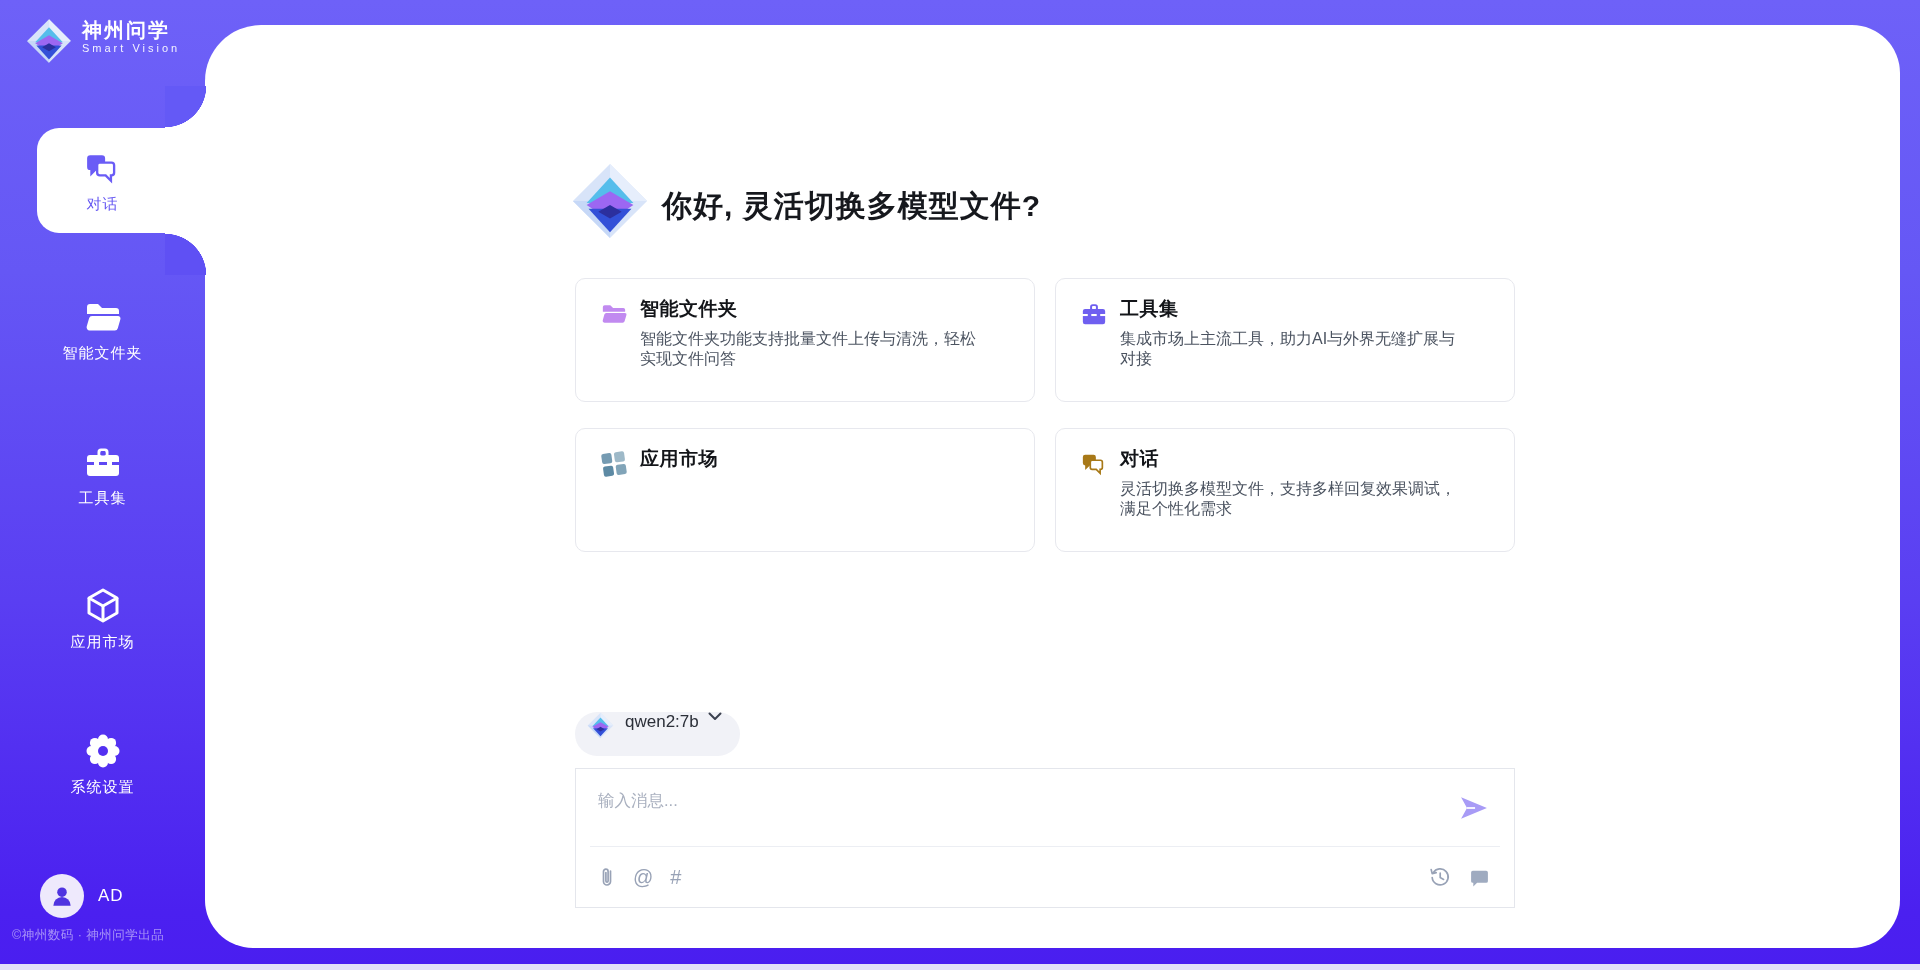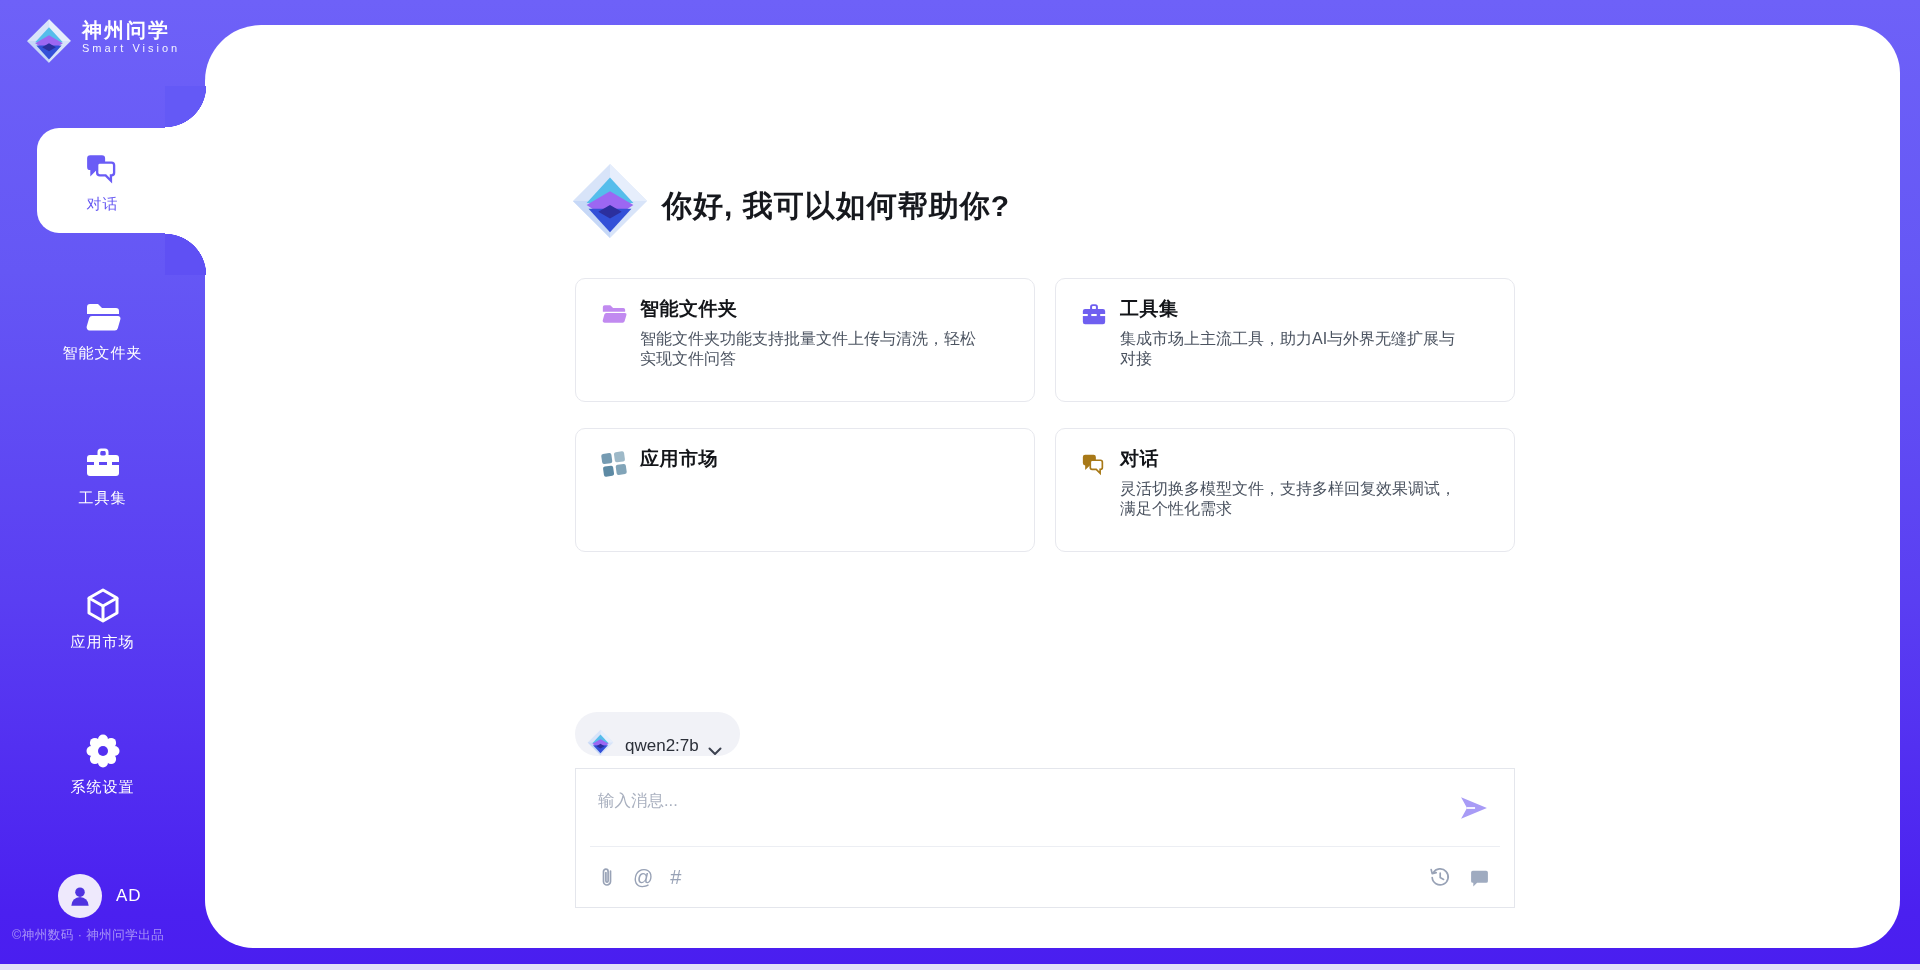--- a/index.html
+++ b/index.html
@@ -33,21 +33,21 @@
   .fillet-top { left:165px; top:86px;
     background:radial-gradient(circle at 0 0,#6459f6 41px,#ffffff 41.5px); }
   .fillet-bottom { left:165px; top:233px;
     background:radial-gradient(circle at 0 100%,#5f50f4 41px,#ffffff 41.5px); }
 
   .nav-item { position:absolute; left:0; width:205px; text-align:center; cursor:pointer; }
   .nav-item .icon-box { height:40px; display:flex; justify-content:center; align-items:center; }
   .nav-label { display:block; margin-top:7px; font-size:15px; color:#ffffff; letter-spacing:1px; }
   .nav-item.active .nav-label { color:#6355f2; font-weight:500; }
 
-  .user-row { position:absolute; left:58px; top:874px; display:flex; align-items:center; cursor:pointer; }
+  .user-row { position:absolute; left:40px; top:874px; display:flex; align-items:center; cursor:pointer; }
   .avatar { width:44px; height:44px; border-radius:50%; background:#eee9fc;
     display:flex; justify-content:center; align-items:center; }
   .user-name { margin-left:14px; color:#fff; font-size:17px; letter-spacing:1px; }
 
   .sidebar-footer { position:absolute; left:12px; top:927px; width:200px;
     font-size:12.5px; color:rgba(255,255,255,.5); letter-spacing:.5px; }
 
   
   .hero-logo { position:absolute; left:571px; top:162px; width:78px; height:78px; }
   .hero-title { position:absolute; left:662px; top:186px; font-size:30px; font-weight:700;
@@ -62,21 +62,21 @@
     color:#131519; letter-spacing:.5px; }
   .card-desc { position:absolute; left:64px; top:50px; width:345px; font-size:16px;
     line-height:20px; color:#4b5360; }
   .card-1 { left:0;   top:0; }
   .card-2 { left:480px; top:0; }
   .card-3 { left:0;   top:150px; }
   .card-4 { left:480px; top:150px; }
 
   
   .model-pill { position:absolute; left:575px; top:712px; height:44px;
-    display:inline-flex; align-items:flex-end; padding:9px 18px 0 12px;
+    display:inline-flex; align-items:flex-start; padding:0 18px 0 12px;
     background:#f1f2f7; border-radius:22px; cursor:pointer; }
   .model-pill .pill-logo { width:27px; height:27px; }
   .model-name { margin:0 9px 0 11px; font-size:17px; color:#2b2f38; }
 
   
   .composer { position:absolute; left:575px; top:768px; width:940px; height:140px;
     background:#fff; border:1px solid #e4e6ec; border-radius:0; }
   .composer input { position:absolute; left:22px; top:18px; width:820px; height:26px;
     border:none; outline:none; font-size:16.5px; color:#333;
     font-family:"Liberation Sans","DejaVu Sans",sans-serif; background:transparent; }
@@ -209,21 +209,21 @@
 
   <svg class="hero-logo" viewBox="0 0 80 80">
     <polygon points="40,2 78,40 40,78 2,40" fill="#d8e4f9"></polygon>
     <polygon points="40,2 78,40 40,40" fill="#e6eefc"></polygon>
     <polygon points="2,40 40,40 40,78" fill="#c6d8f7"></polygon>
     <polygon points="40,16 64,42 16,42" fill="#55bdeb"></polygon>
     <polygon points="40,30 64,44 40,60 16,44" fill="#9c67f2"></polygon>
     <polygon points="18,48 62,48 40,72" fill="#3350d8"></polygon>
     <polygon points="40,44 52,51 40,58 28,51" fill="#2c2f9e"></polygon>
   </svg>
-  <div class="hero-title">你好, 我可以如何帮助你?</div>
+  <div class="hero-title">你好, 灵活切换多模型文件?</div>
 
   <div class="cards">
 
     <div class="card card-1">
       <svg class="card-icon" viewBox="0 0 28 24">
         <path d="M2 4.5 a2 2 0 0 1 2-2 h6 l3 3 h11 a2 2 0 0 1 2 2 v2 H2 z" fill="#c18af0"></path>
         <path d="M4.6 11 h21 a1.8 1.8 0 0 1 1.7 2.3 l-1.9 6.5 a2.2 2.2 0 0 1 -2.1 1.6 H4 a2.2 2.2 0 0 1 -2.1-2.8 l1.7-6 a2.2 2.2 0 0 1 2.1-1.6 z" fill="#c18af0"></path>
       </svg>
       <div class="card-title">智能文件夹</div>
       <div class="card-desc">智能文件夹功能支持批量文件上传与清洗，轻松实现文件问答</div>

